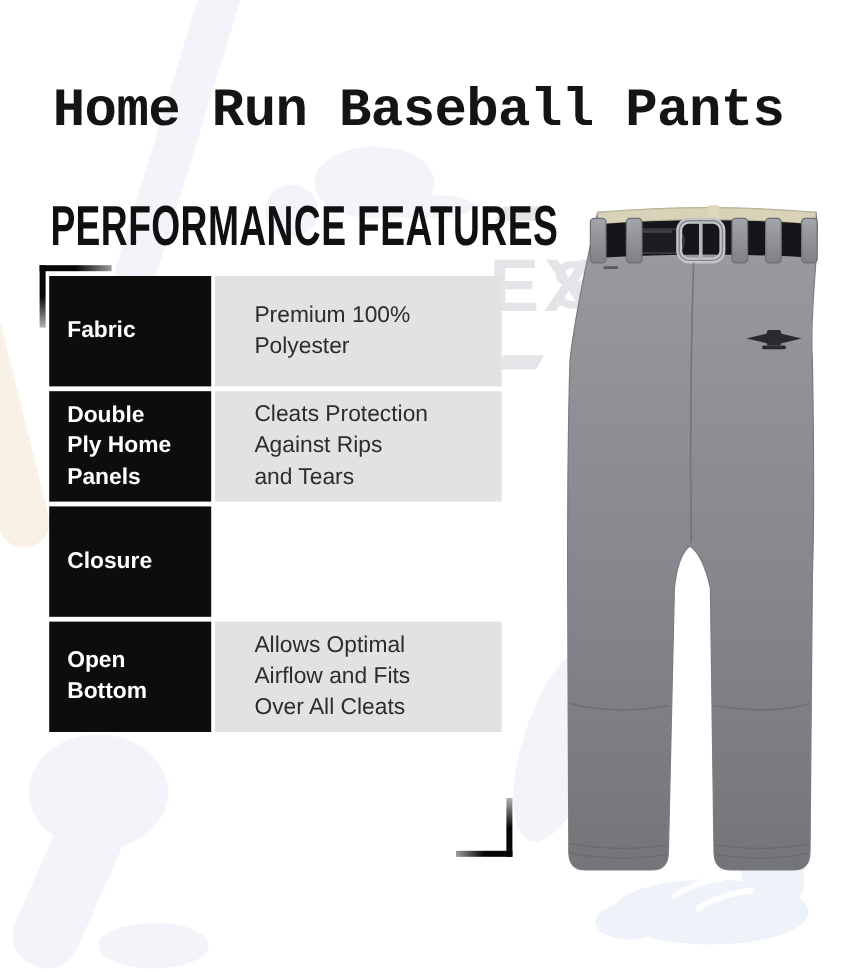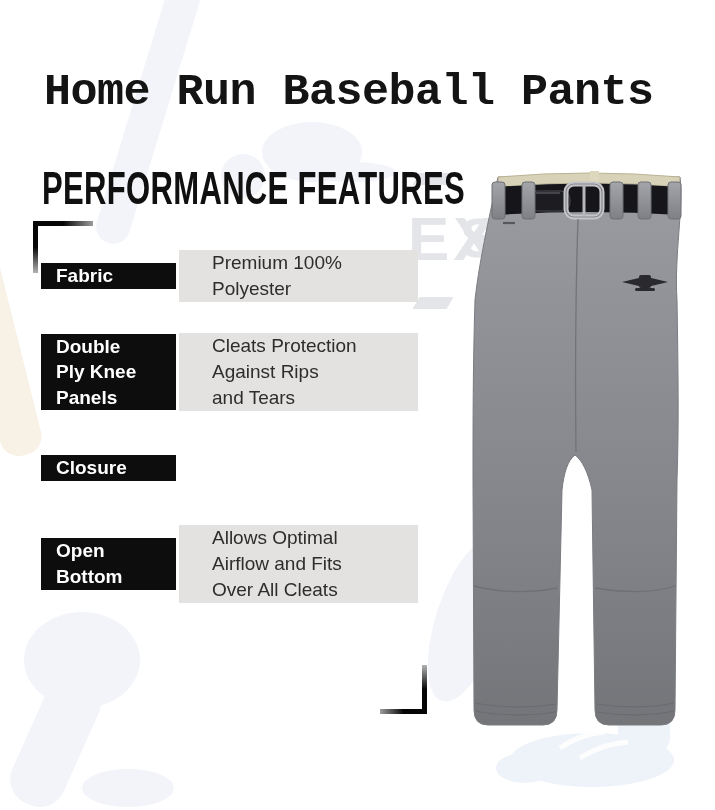--- a/index.html
+++ b/index.html
@@ -36,21 +36,21 @@
     font-size:47px;font-weight:800;color:#101010;white-space:nowrap;
     transform:scaleX(0.66);transform-origin:left center;
     letter-spacing:0.5px;line-height:1;
   }
 
   
   .features-table{
     position:absolute;left:41px;top:230px;width:377px;z-index:4;
     display:flex;flex-direction:column;gap:4px;
   }
-  .feature-row{display:flex;gap:3px;height:92px;align-items:center;}
+  .feature-row{display:flex;gap:3px;height:92px;}
   .feature-label{
     width:120px;flex:0 0 120px;background:var(--feature-label-bg,#0d0d0d);
     color:var(--feature-label-text,#ffffff);
     display:flex;align-items:center;padding-left:15px;
     font-size:19px;font-weight:700;line-height:1.35;white-space:pre-line;
   }
   .feature-desc{
     flex:1;background:var(--feature-desc-bg,#e3e2e0);
     color:var(--feature-desc-text,#2d2d2d);
     display:flex;align-items:center;padding-left:33px;padding-right:4px;
@@ -179,21 +179,21 @@
 <div class="section-heading">PERFORMANCE FEATURES</div>
 
 <div class="features-table">
   <div class="feature-row">
     <div class="feature-label">Fabric</div>
     <div class="feature-desc">Premium 100%
 Polyester</div>
   </div>
   <div class="feature-row">
     <div class="feature-label">Double
-Ply Knee
+Ply Home
 Panels</div>
     <div class="feature-desc">Cleats Protection
 Against Rips
 and Tears</div>
   </div>
   <div class="feature-row">
     <div class="feature-label">Closure</div>
   </div>
   <div class="feature-row">
     <div class="feature-label">Open

